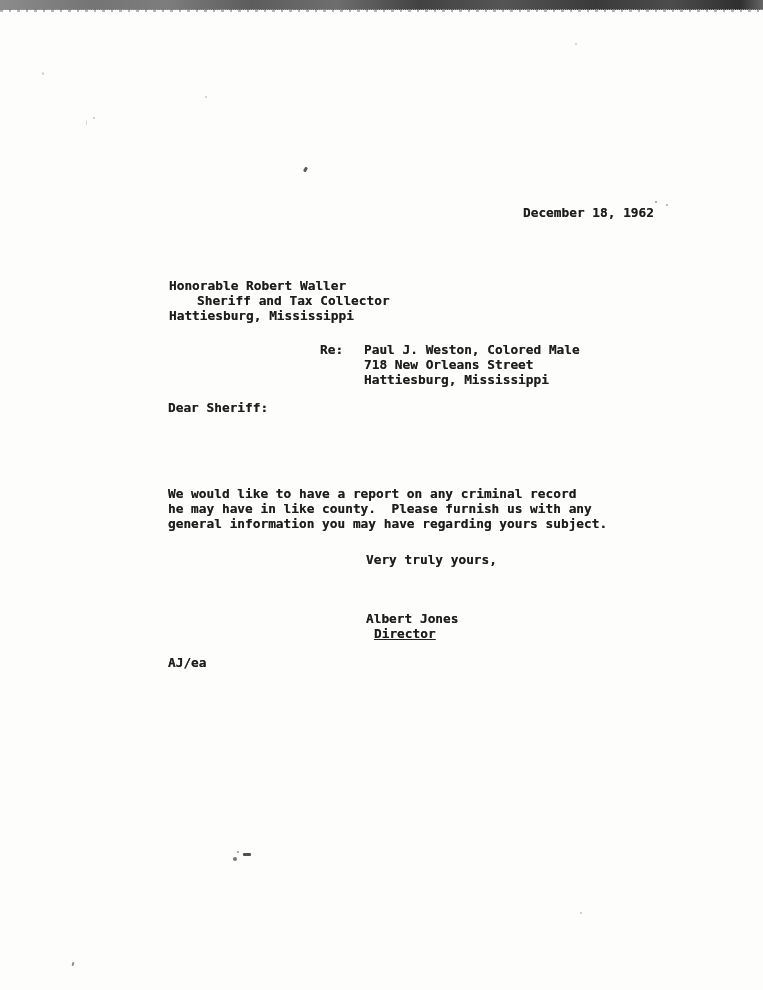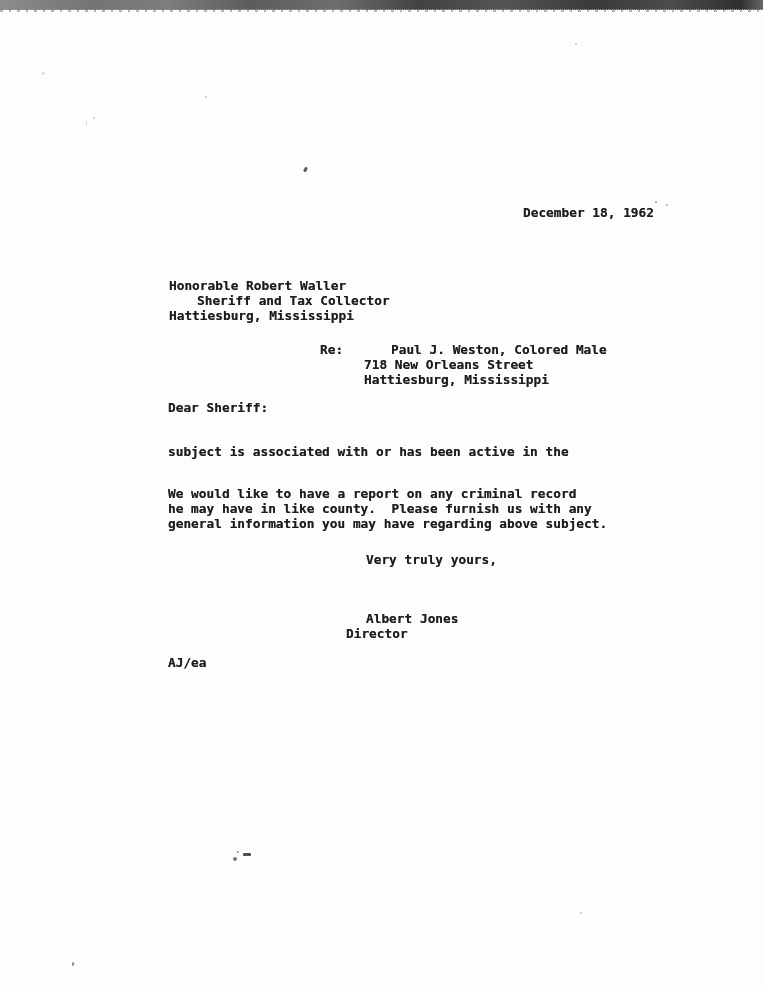--- a/index.html
+++ b/index.html
@@ -65,36 +65,35 @@
   <div class="top-edge"></div>
   <div class="top-edge-noise"></div>
 
   <div class="tline" style="left:523px; top:206px;">December 18, 1962</div>
 
   <div class="tline" style="left:169px; top:279px;">Honorable Robert Waller</div>
   <div class="tline" style="left:169px; top:294px;margin-left:28px;">Sheriff and Tax Collector</div>
   <div class="tline" style="left:169px; top:309px;">Hattiesburg, Mississippi</div>
 
   <div class="tline" style="left:320px; top:343px;">Re:</div>
-  <div class="tline" style="left:364px; top:343px;margin-left:27px;">Paul J. Weston, Colored Male</div>
+  <div class="tline" style="left:364px; top:343px;">Paul J. Weston, Colored Male</div>
   <div class="tline" style="left:364px; top:358px;">718 New Orleans Street</div>
   <div class="tline" style="left:364px; top:373px;">Hattiesburg, Mississippi</div>
 
   <div class="tline" style="left:168px; top:401px;">Dear Sheriff:</div>
 
-  <div class="tline" style="left:168px; top:445px;">subject is associated with or has been active in the</div>
 
   <div class="tline" style="left:168px; top:487px;">We would like to have a report on any criminal record</div>
   <div class="tline" style="left:168px; top:502px;">he may have in like county.  Please furnish us with any</div>
-  <div class="tline" style="left:168px; top:517px;">general information you may have regarding above subject.</div>
+  <div class="tline" style="left:168px; top:517px;">general information you may have regarding yours subject.</div>
 
   <div class="tline" style="left:366px; top:553px;">Very truly yours,</div>
 
   <div class="tline" style="left:366px; top:612px;">Albert Jones</div>
-  <div class="tline" style="left:346px; top:627px;">Director</div>
+  <div class="tline" style="left:374px; top:627px;text-decoration:underline;">Director</div>
 
   <div class="tline" style="left:168px; top:656px;">AJ/ea</div>
 
   <div class="dash-mark" style="left:304px; top:167px; width:3px; height:5px; background:#5a5a5a; transform:rotate(28deg);"></div>
   <div class="speck" style="left:233px; top:857px; width:4px; height:4px; background:#7a7a7a;"></div>
   <div class="dash-mark" style="left:243px; top:853px; width:8px; height:3px; background:#4f4f4f;"></div>
   <div class="speck" style="left:237px; top:851px; width:2px; height:2px; background:#8a8a8a;"></div>
   <div class="dash-mark" style="left:72px; top:962px; width:2px; height:4px; background:#8c8c8c; transform:rotate(15deg);"></div>
   <div class="speck" style="left:655px; top:201px; width:2px; height:2px; background:#9a9a9a;"></div>
   <div class="speck" style="left:666px; top:204px; width:2px; height:2px; background:#ababab;"></div>

